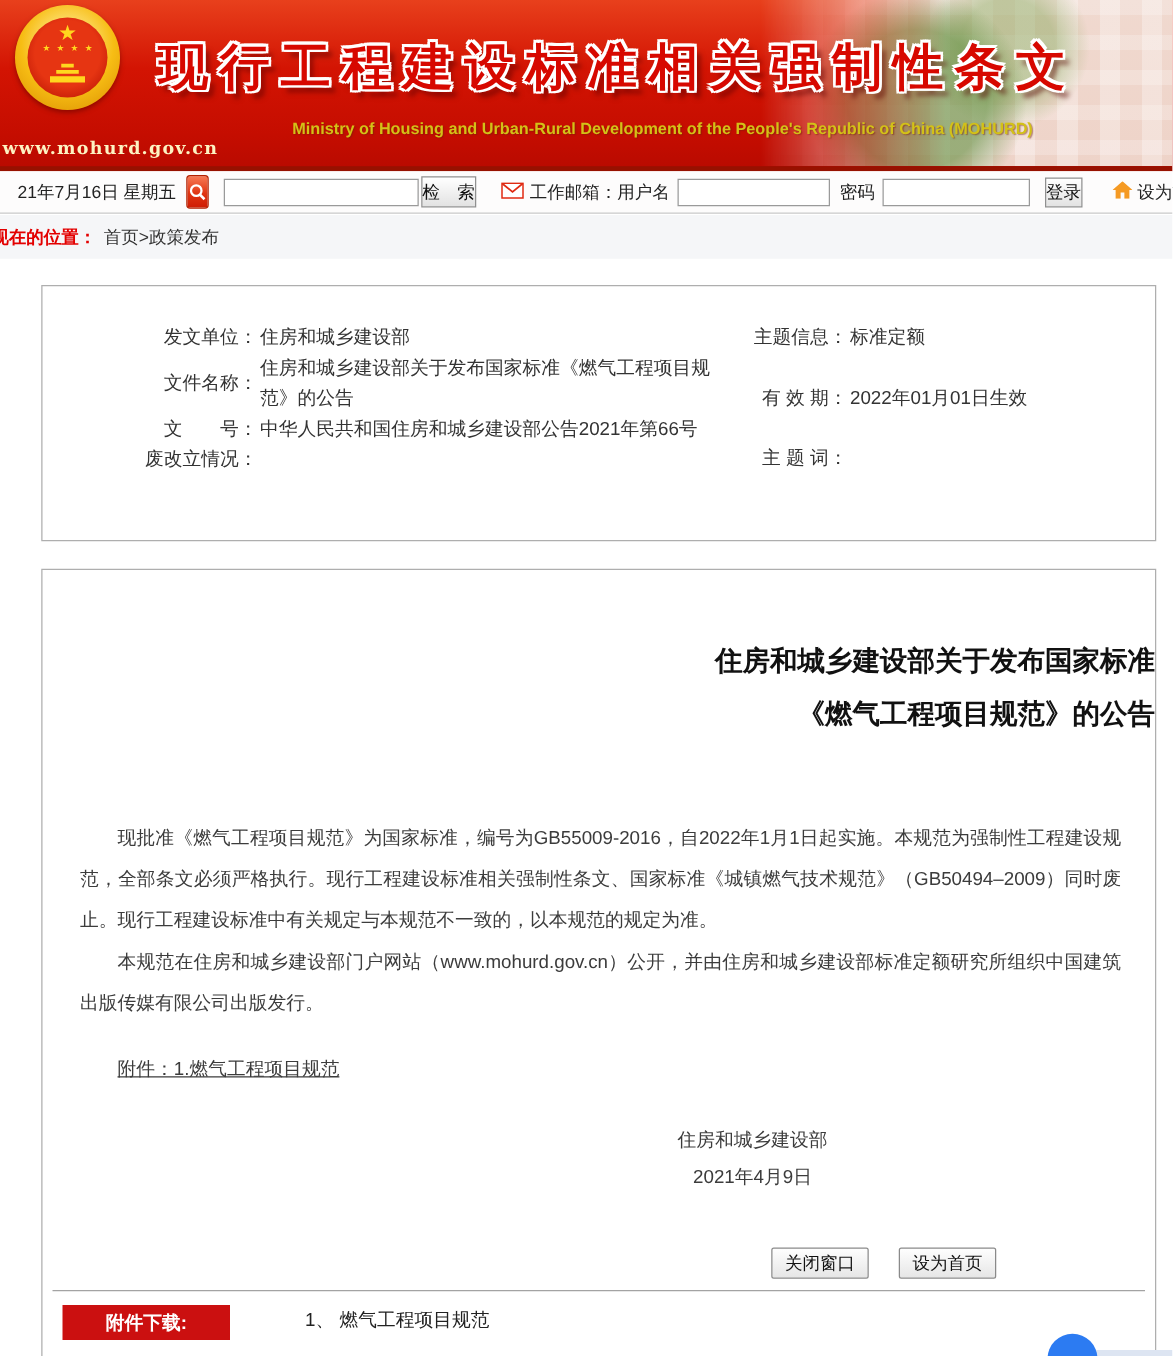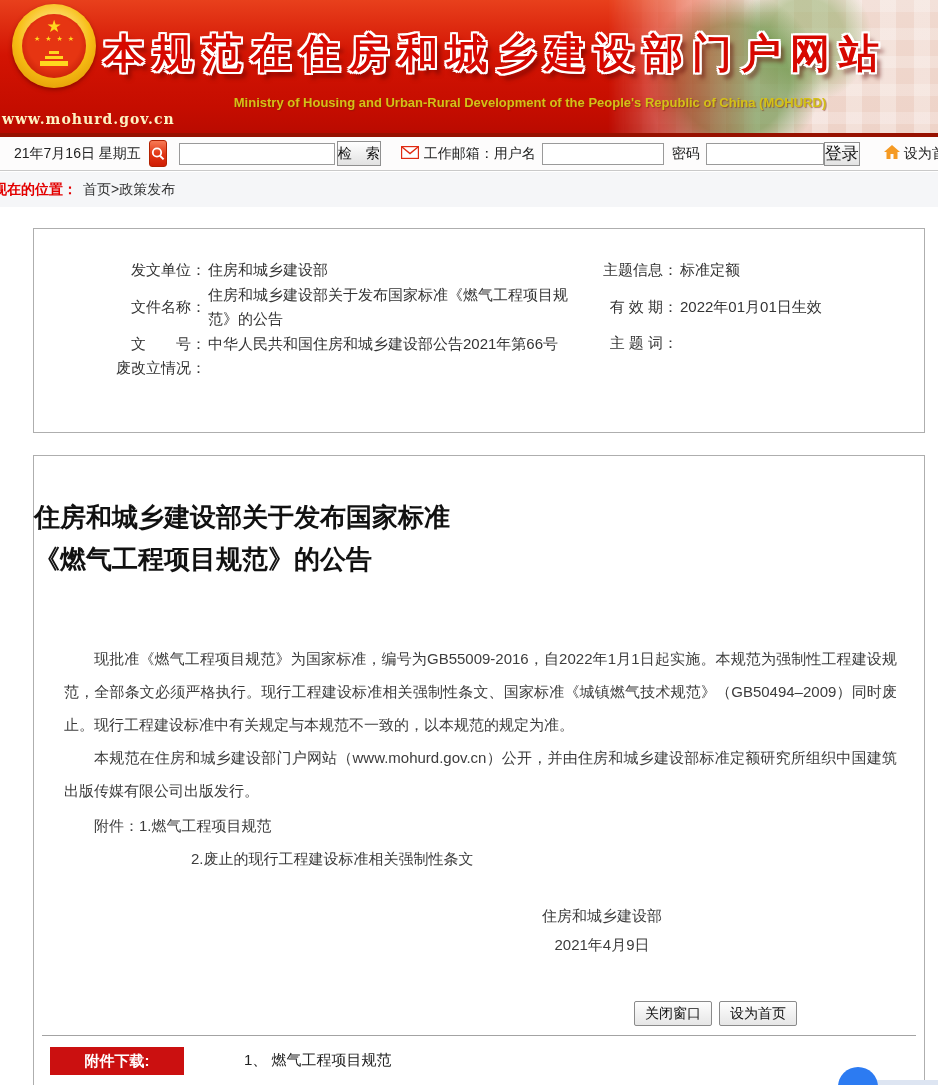--- a/index.html
+++ b/index.html
@@ -52,22 +52,22 @@
   .vsep { width:1px; height:24px; background:#d5d5d5; margin:0 4px 0 6px; }
   .tb-input { height:22px; border:1px solid #9a9a9a; background:#fff; }
   .in-search { width:156px; margin-left:2px; }
   .btn-search { margin-left:2px; width:60px; height:25px; background:linear-gradient(#ffffff,#e2e2e2);
     border:1px solid #909090; font-size:14px; color:#111; display:flex; align-items:center; justify-content:center; }
   .mail-icon { margin-left:10px; }
   .tb-label { margin-left:5px; }
   .in-user { width:122px; margin-left:6px; }
   .lbl-pwd { margin-left:8px; }
   .in-pwd { width:118px; margin-left:6px; }
-  .btn-login { margin-left:0; width:46px; height:24px; background:linear-gradient(#ffffff,#e2e2e2);
-    border:1px solid #909090; font-size:17px; color:#111; display:flex; align-items:center; justify-content:center; }
+  .btn-login { margin-left:12px; width:46px; height:24px; background:linear-gradient(#ffffff,#e2e2e2);
+    border:1px solid #909090; font-size:14px; color:#111; display:flex; align-items:center; justify-content:center; }
   .home-icon { margin-left:24px; }
   .lbl-home { margin-left:4px; }
   .lbl-news { margin-left:4px; overflow:hidden; }
 
   
   .crumbbar { position:absolute; left:0; top:172px; width:938px; height:35px; background:#f5f6f8;
     display:flex; align-items:center; font-size:14px; }
   .crumb-label { color:#e30000; font-weight:bold; margin-left:-7px; }
   .crumb-path { color:#333; margin-left:6px; }
 
@@ -75,34 +75,34 @@
   .meta-box { position:absolute; left:33px; top:228px; width:892px; height:205px;
     border:1px solid #aeaeae; background:#fff; font-size:15px; color:#333; }
   .meta-left { position:absolute; left:0; top:29px; width:556px; }
   .meta-right { position:absolute; left:556px; top:29px; width:330px; }
   .mrow { display:flex; line-height:24.5px; }
   .mlbl { width:172px; text-align:right; flex:none; }
   .mlbl-r { width:88px; text-align:right; flex:none; }
   .mval { flex:1; padding-left:2px; }
   .wrapval { width:382px; }
   .center-lbl { align-self:center; }
-  .gap12 { margin-top:12px; }
+  .gap12 { margin-top:24px; }
 
   
   .article-box { position:absolute; left:33px; top:455px; width:892px; height:660px;
     border:1px solid #aeaeae; background:#fff; }
-  .art-title { margin-top:40px; text-align:left; font-size:26px; font-weight:bold;
+  .art-title { margin-top:52px; text-align:right; font-size:22px; font-weight:bold;
     color:#111; line-height:42px; }
   .art-body { margin:62px 27px 0 30px; font-size:15px; line-height:33px; color:#3c3c3c; text-align:justify; }
   .art-body p { text-indent:2em; }
-  .att-line1 { text-indent:2em; margin-top:2px; }
+  .att-line1 { text-indent:2em; margin-top:20px;text-decoration:underline; }
   .att-line2 { margin-left:97px; margin-top:0; text-indent:0; }
   .sign-block { width:340px; margin-left:398px; margin-top:26px; text-align:center;
     font-size:15px; color:#3c3c3c; line-height:29px; }
-  .btn-row { display:flex; justify-content:flex-end; padding-right:127px; margin-top:42px; gap:7px; }
+  .btn-row { display:flex; justify-content:flex-end; padding-right:127px; margin-top:42px; gap:24px; }
   .art-btn { min-width:69px; height:25px; padding:0 10px; background:linear-gradient(#fefefe,#e6e6e6);
     border:1px solid #8a8a8a; border-radius:2px; font-size:14px; color:#111;
     display:flex; align-items:center; justify-content:center; }
   .art-sep { margin:9px 8px 0 8px; border-top:1px solid #a3a3a3; }
   .dl-row { display:flex; align-items:flex-start; padding:11px 0 0 16px; }
   .dl-label { width:134px; height:28px; background:#cb1010; color:#fff; font-weight:bold; font-size:15px;
     display:flex; align-items:center; justify-content:center; }
   .dl-list { margin-left:60px; font-size:15px; color:#222; line-height:26px; }
 
   
@@ -122,21 +122,21 @@
         <div class="emblem-inner">
           <div class="emblem-star">★</div>
           <div class="emblem-stars-small">★★★★</div>
           <div class="gate g1"></div>
           <div class="gate g2"></div>
           <div class="gate g3"></div>
         </div>
       </div>
     </div>
     <div class="site-url">www.mohurd.gov.cn</div>
-    <div class="banner-title">本规范在住房和城乡建设部门户网站</div>
+    <div class="banner-title">现行工程建设标准相关强制性条文</div>
     <div class="banner-sub">Ministry of Housing and Urban-Rural Development of the People's Republic of China (MOHURD)</div>
     <div class="banner-strip"></div>
   </div>
 
   <div class="toolbar">
     <span class="tb-date">21年7月16日 星期五</span>
     <span class="search-btn">
       <svg width="16" height="16" viewBox="0 0 16 16">
         <circle cx="7" cy="6.5" r="4.2" fill="none" stroke="#fff" stroke-width="1.8"></circle>
         <line x1="10" y1="9.8" x2="13.6" y2="13.4" stroke="#fff" stroke-width="2"></line>
@@ -212,21 +212,20 @@
 
   <div class="article-box">
     <div class="art-title">
       <div>住房和城乡建设部关于发布国家标准</div>
       <div>《燃气工程项目规范》的公告</div>
     </div>
     <div class="art-body">
       <p>现批准《燃气工程项目规范》为国家标准，编号为GB55009-2016，自2022年1月1日起实施。本规范为强制性工程建设规范，全部条文必须严格执行。现行工程建设标准相关强制性条文、国家标准《城镇燃气技术规范》（GB50494–2009）同时废止。现行工程建设标准中有关规定与本规范不一致的，以本规范的规定为准。</p>
       <p>本规范在住房和城乡建设部门户网站（www.mohurd.gov.cn）公开，并由住房和城乡建设部标准定额研究所组织中国建筑出版传媒有限公司出版发行。</p>
         <p class="att-line1">附件：1.燃气工程项目规范</p>
-      <p class="att-line2">2.废止的现行工程建设标准相关强制性条文</p>
     </div>
     <div class="sign-block">
       <div>住房和城乡建设部</div>
       <div>2021年4月9日</div>
     </div>
     <div class="btn-row">
       <span class="art-btn">关闭窗口</span>
       <span class="art-btn">设为首页</span>
     </div>
     <div class="art-sep"></div>

